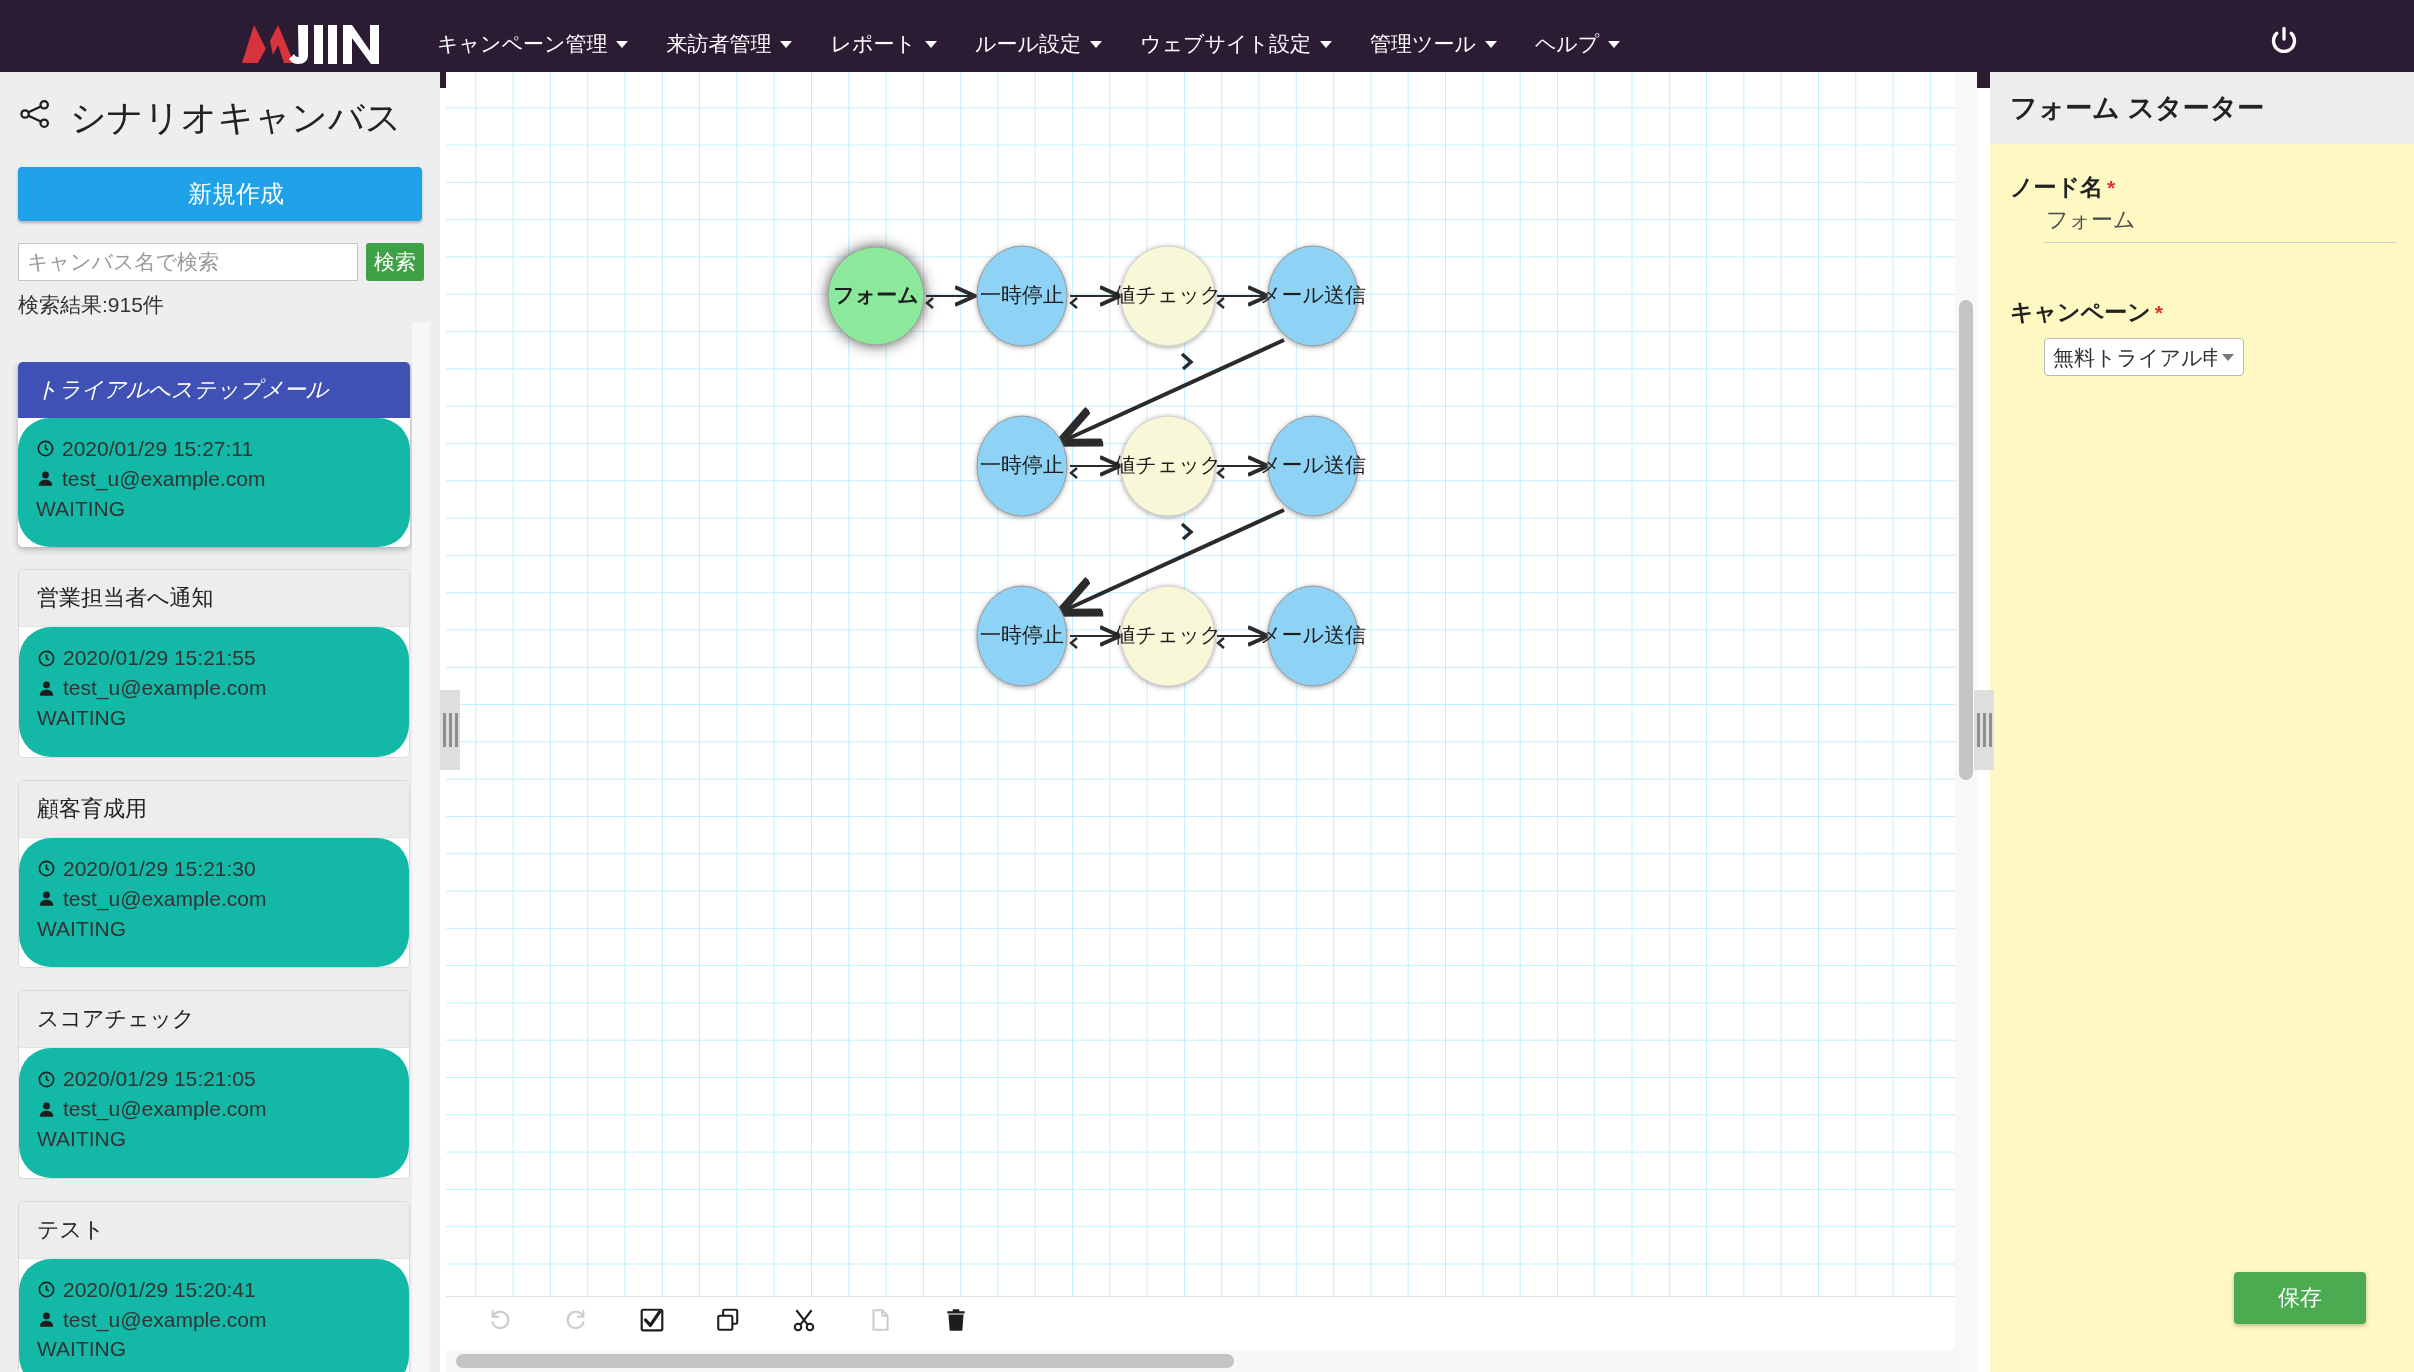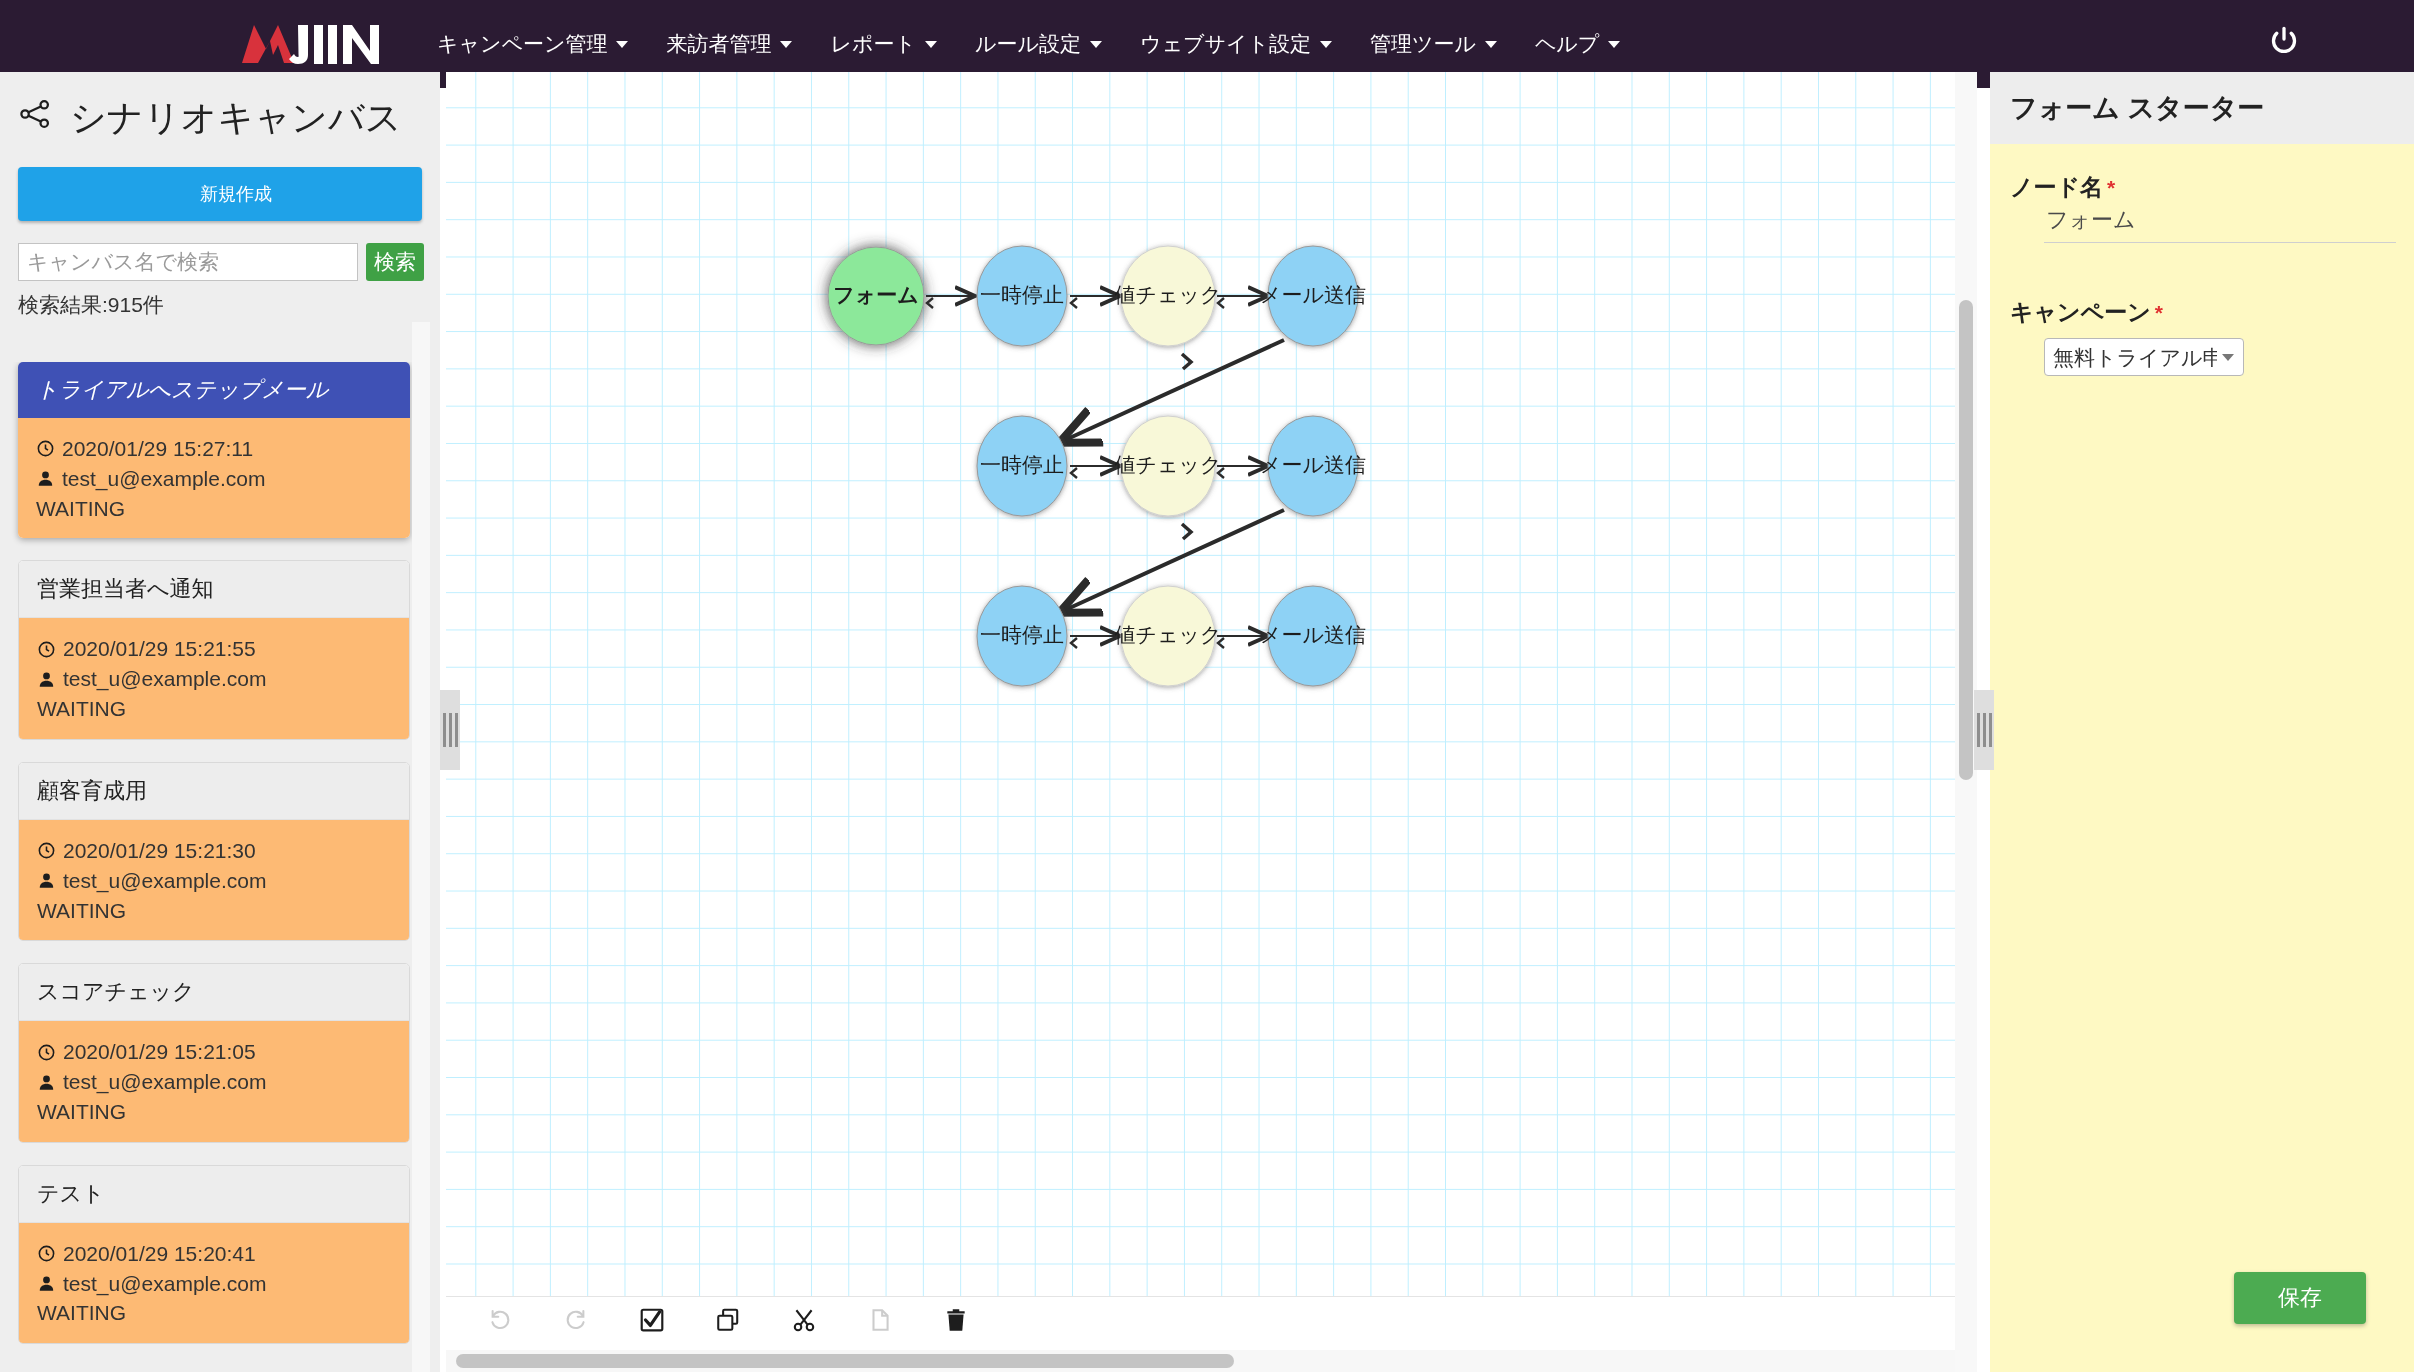--- a/index.html
+++ b/index.html
@@ -31,21 +31,21 @@
   .sidebar {
     position: absolute; left: 0; top: 72px; width: 440px; height: 1300px;
     background: #eeeeee; overflow: hidden;
   }
   .sb-title {
     display: flex; align-items: center; gap: 18px;
     padding: 22px 0 0 18px; font-size: 36px; color: #222; font-weight: 400;
   }
   .newbtn {
     margin: 24px 18px 0 18px; height: 54px; background: #1fa2e8;
-    color: #fff; font-size: 18px; border: none; border-radius: 4px;
+    color: #fff; font-size: 24px; border: none; border-radius: 4px;
     cursor: pointer; box-shadow: 0 2px 3px rgba(0,0,0,.25);
     display: flex; align-items: center; justify-content: center; width: 404px; padding-left: 32px;
   }
   .searchrow { display: flex; align-items: center; margin: 22px 0 0 18px; gap: 8px; }
   .searchinput {
     width: 340px; height: 38px; border: 1px solid #c3c3c3; background: #fff;
     font-size: 21px; padding: 0 8px; color: #333; outline: none;
     font-family: "Liberation Sans", sans-serif;
   }
   .searchinput::placeholder { color: #9a9a9a; }
@@ -58,21 +58,21 @@
   .card {
     margin: 0 18px 22px 18px; border: 1px solid #d9d9d9; border-radius: 5px;
     background: #fff; overflow: hidden; cursor: pointer;
   }
   .card.active { border: none; box-shadow: 0 2px 6px rgba(0,0,0,.3); border-radius: 5px; }
   .card-head {
     background: #ededed; padding: 13px 18px; font-size: 22px; color: #222;
     border-bottom: 1px solid #e2e2e2;
   }
   .card.active .card-head { background: #3f51b5; color: #fff; border-bottom: none; font-style: italic; }
-  .card-body { background: #fdba74; padding: 16px 18px 15px 18px; font-size: 21px; color: #333; line-height: 1.42; }
+  .card-body { background: #14b8a6; padding: 16px 18px 24px 18px; font-size: 21px; color: #333; line-height: 1.42; border-radius: 32px; }
   .crow { display: flex; align-items: center; gap: 7px; }
   .sb-scroll-track {
     position: absolute; right: 10px; top: 250px; width: 18px; bottom: 0; background: #f7f7f7;
   }
   .sb-scroll-thumb {
     position: absolute; right: 12px; top: 330px; width: 14px; height: 48px;
     background: #c4c4c4; border-radius: 7px; cursor: pointer;
   }
   .left-splitter {
     position: absolute; left: 440px; top: 690px; width: 20px; height: 80px;

